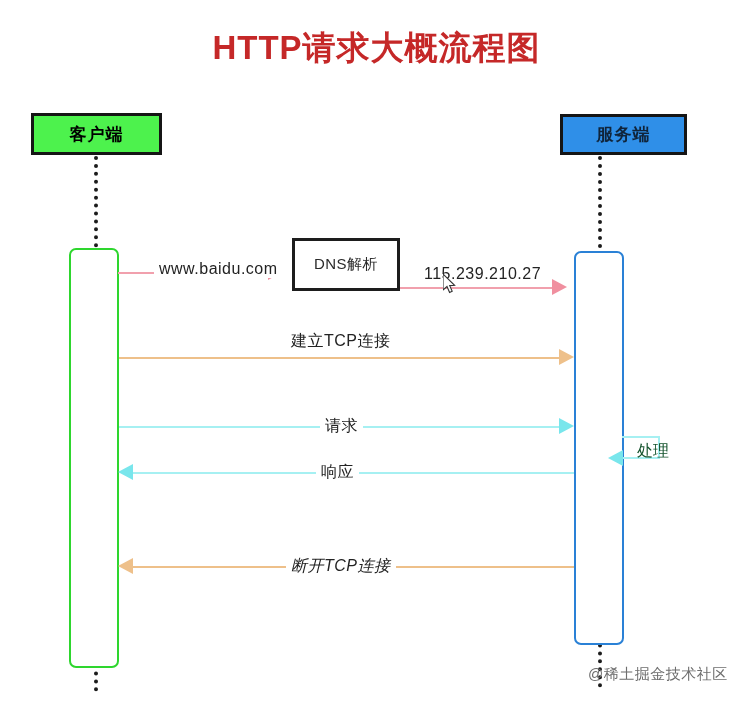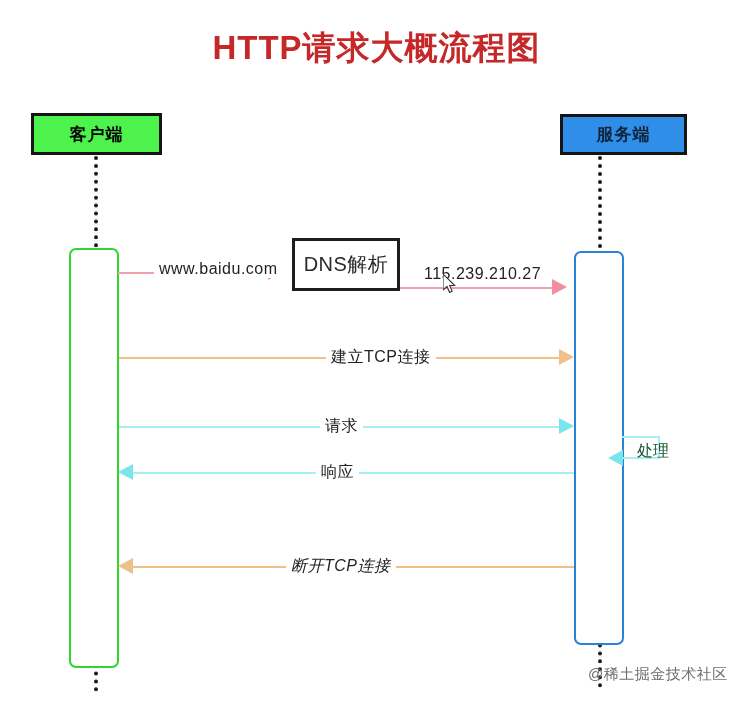--- a/index.html
+++ b/index.html
@@ -100,21 +100,21 @@
     left: 292px;
     top: 238px;
     width: 108px;
     height: 53px;
     box-sizing: border-box;
     border: 3px solid #1d1d1d;
     background: #ffffff;
     display: flex;
     align-items: center;
     justify-content: center;
-    font-size: 20px;
+    font-size: 15px;
     color: #2a2a2a;
     letter-spacing: 0.5px;
   }
 
   
   .msg-line {
     position: absolute;
     height: 0;
     border-top-width: 2px;
     border-top-style: solid;
@@ -224,21 +224,21 @@
   <div class="msg-line c-pink" style="left:118px; top:272px; width:160px;"></div>
   <div class="arrowhead right h-pink" style="left:268px; top:264px;"></div>
   <div class="msg-label" style="left:140px; top:260px;margin-left:14px;">www.baidu.com</div>
 
   <div class="msg-line c-pink" style="left:400px; top:287px; width:162px;"></div>
   <div class="arrowhead right h-pink" style="left:552px; top:279px;"></div>
   <div class="msg-label" style="left:419px; top:265px;">115.239.210.27</div>
 
   <div class="msg-line c-orange" style="left:119px; top:357px; width:441px;"></div>
   <div class="arrowhead right h-orange" style="left:559px; top:349px;"></div>
-  <div class="msg-label" style="left:286px; top:347px;margin-left:40px;">建立TCP连接</div>
+  <div class="msg-label" style="left:286px; top:331px;">建立TCP连接</div>
 
   <div class="msg-line c-cyan" style="left:119px; top:426px; width:441px;"></div>
   <div class="arrowhead right h-cyan" style="left:559px; top:418px;"></div>
   <div class="msg-label" style="left:320px; top:416px;font-family:Liberation Serif, serif;">请求</div>
 
   <div class="msg-line c-cyan" style="left:133px; top:472px; width:441px;"></div>
   <div class="arrowhead left h-cyan" style="left:118px; top:464px;"></div>
   <div class="msg-label" style="left:316px; top:462px;">响应</div>
 
   <div id="process-loop-line"></div>

